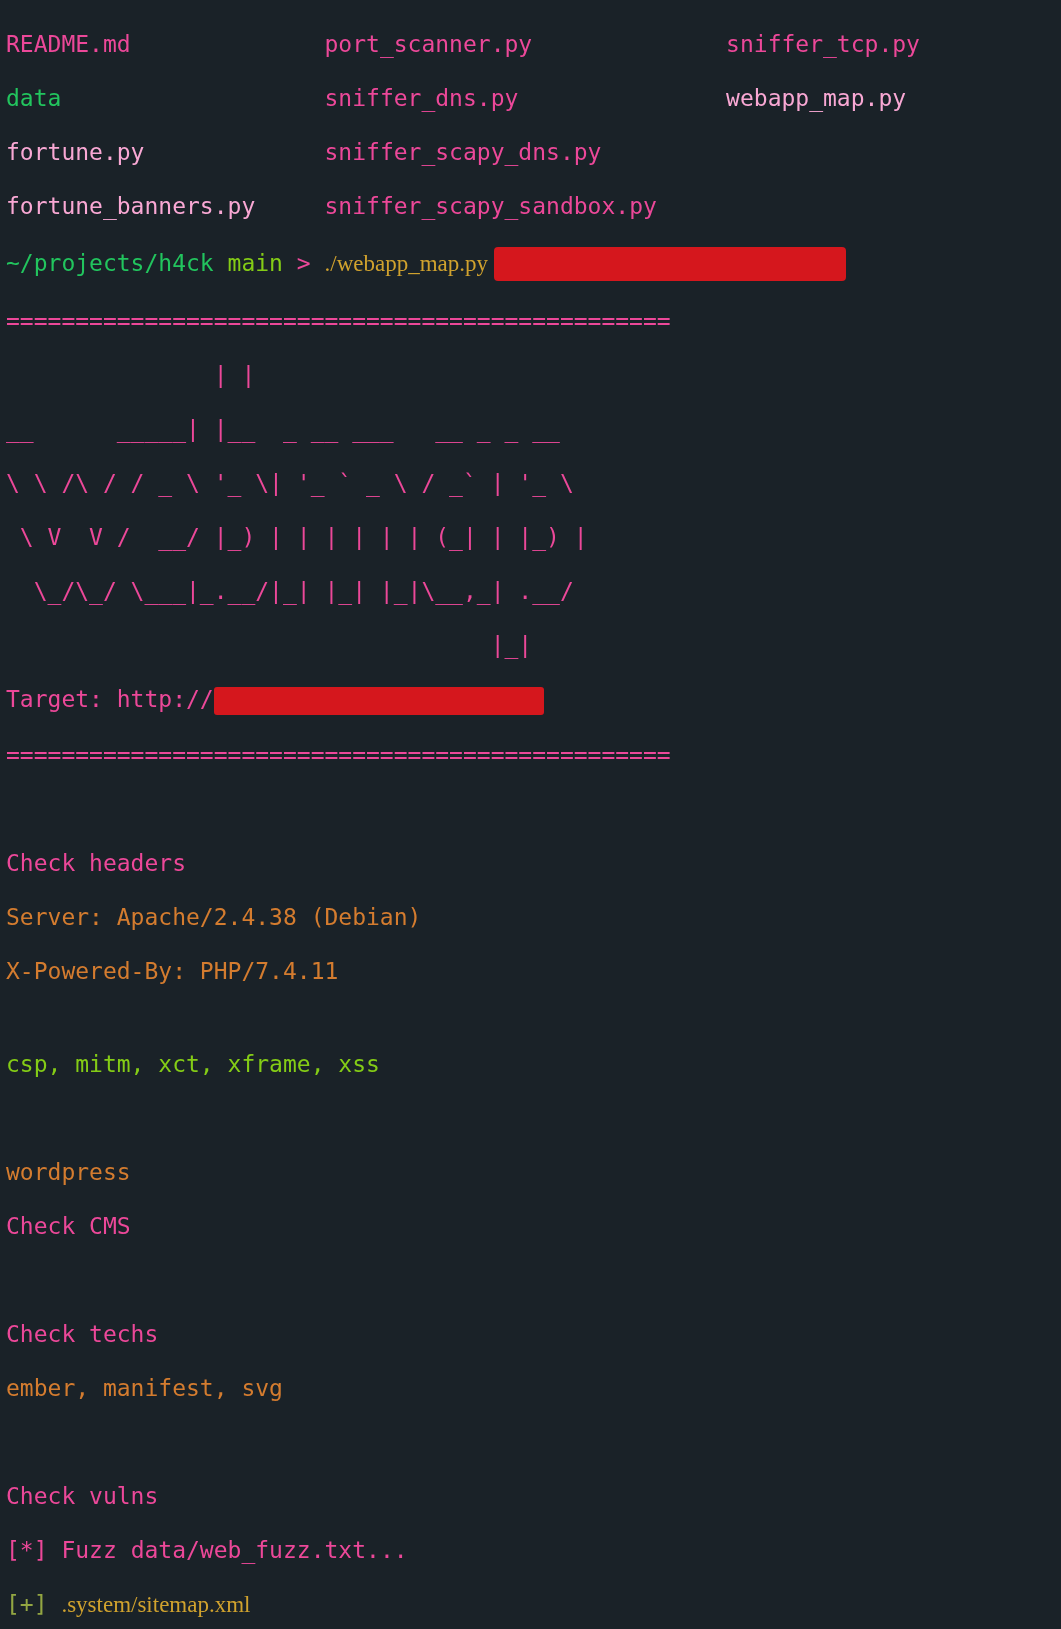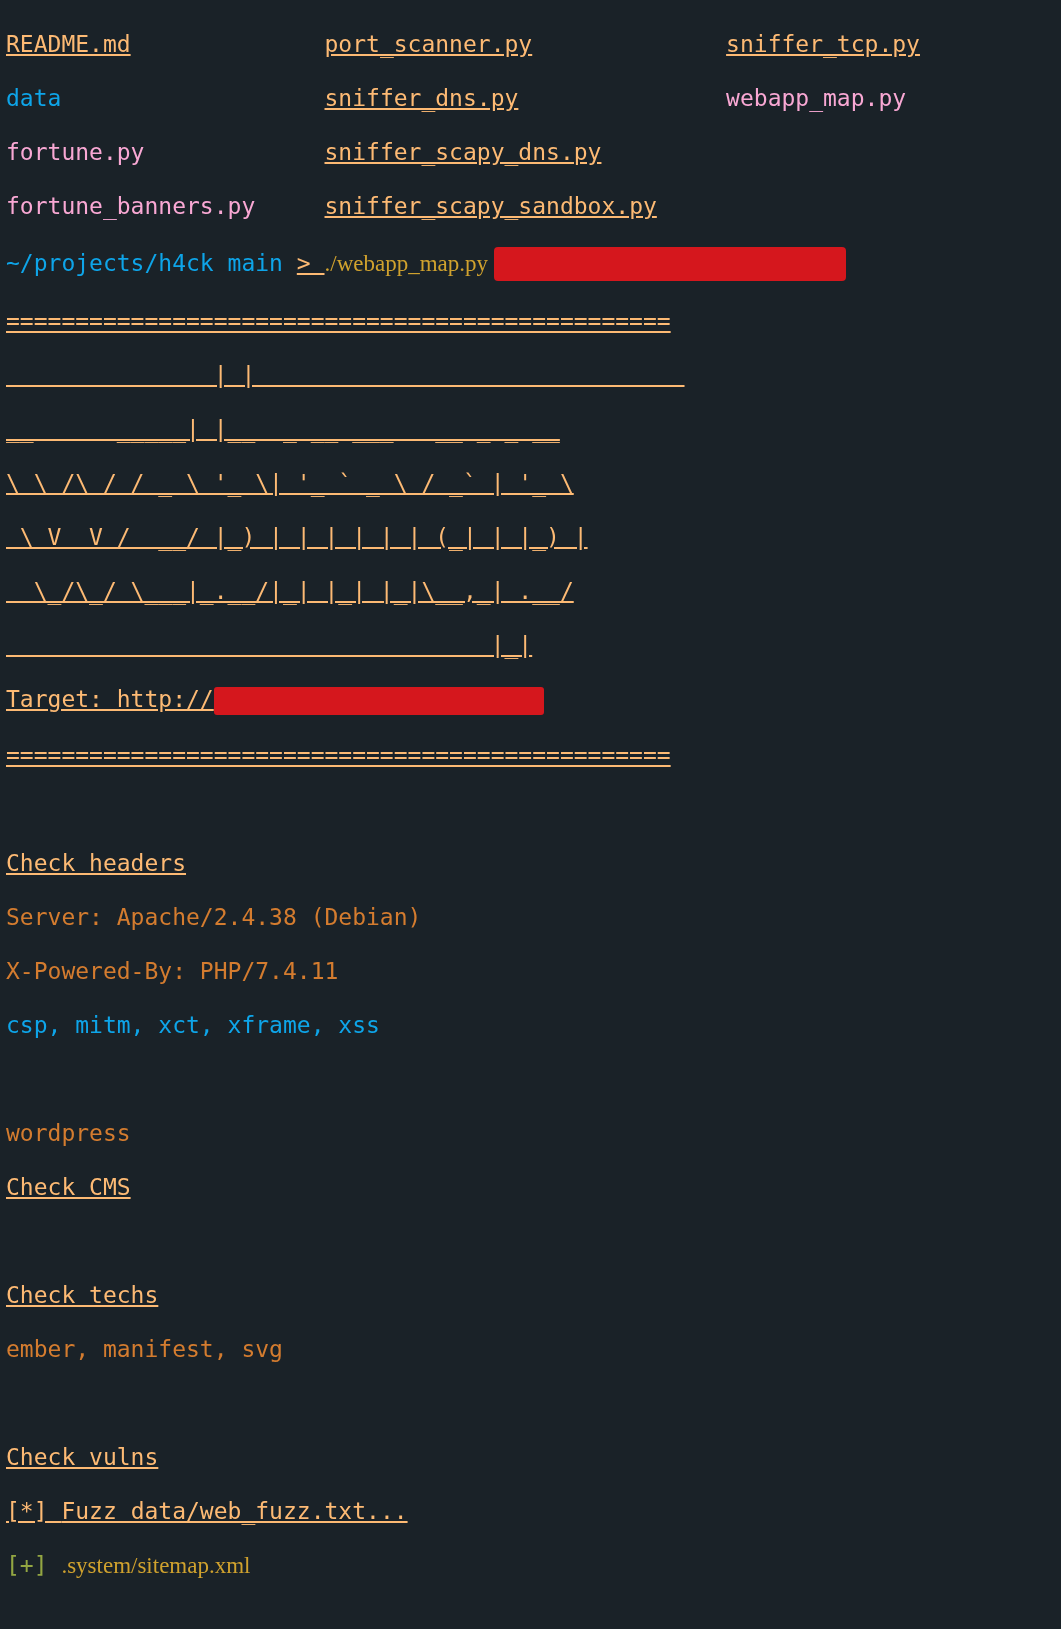--- a/index.html
+++ b/index.html
@@ -11,25 +11,25 @@
     font-size: 23px;
     line-height: 27px;
     width: 1061px;
     height: 1629px;
     overflow: hidden;
   }
   .term {
     white-space: pre;
     padding: 4px 6px;
   }
-  .white { color: #fdba74; text-decoration: underline; }
-  .cyan { color: #0ea5e9; }
+  .white { color: #ec4899; }
+  .cyan { color: #22c55e; }
   .yellow { color: #d0a22e; font-family: Liberation Serif, serif; }
   .yellow-bright { color: #f9a8d4; margin-top: 44px; }
-  .gray { color: #0ea5e9; }
+  .gray { color: #84cc16; margin-top: 39px; }
   .green { color: #93a642; }
   .orange { color: #d47c2f; }
   .redact {
     display:inline-block;
     background:#d5171d;
     height:22px;
     vertical-align:middle;
     border-radius:2px;
   }
   .row { display:block; }

